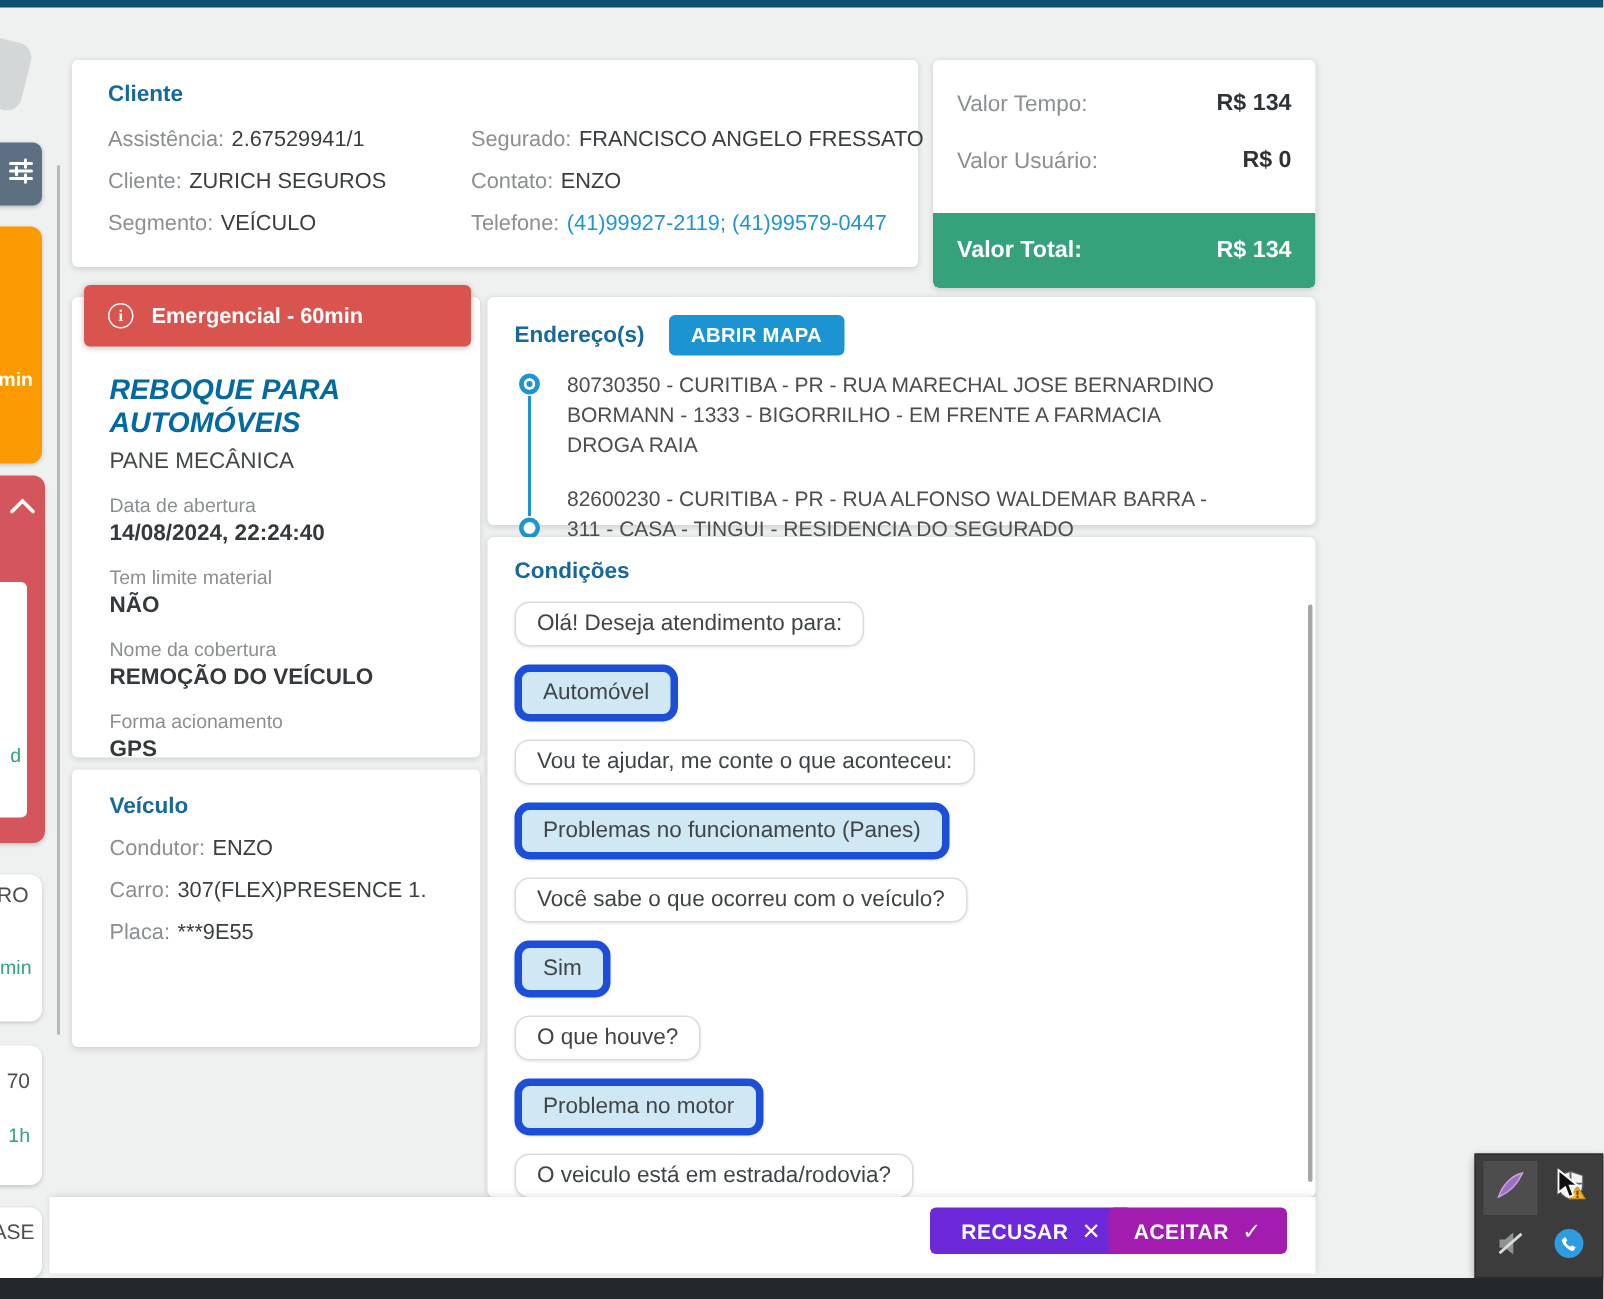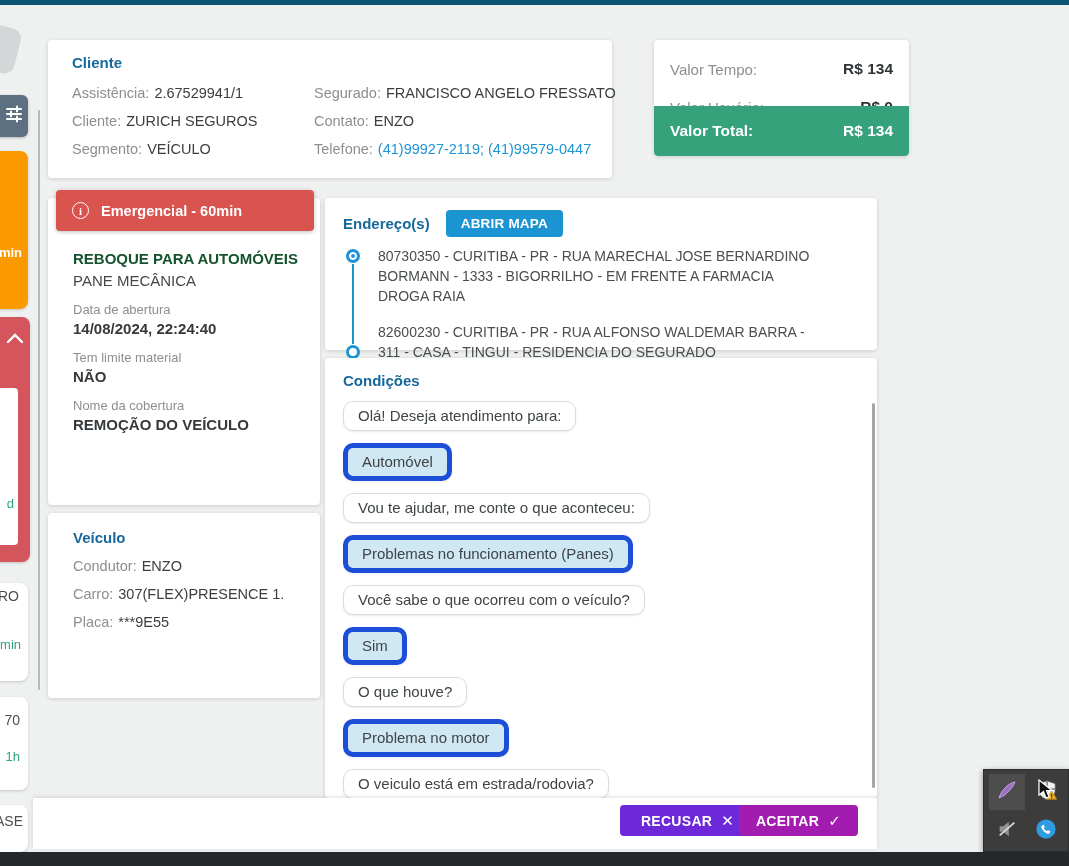--- a/index.html
+++ b/index.html
@@ -26,31 +26,31 @@
   
   .client-card { left:48px; top:40px; width:564px; height:138px; padding:14px 24px; }
   .kv-grid { display:grid; grid-template-columns:242px 1fr; column-gap:0; margin-top:8px; }
   .kv-col { display:flex; flex-direction:column; }
   .kv-row { height:28px; display:flex; align-items:center; font-size:14.5px; white-space:nowrap; }
   .lbl { color:#8b8f91; }
   .val { color:#3a3e40; margin-left:5px; }
   .val.link { color:#1e95d2; }
 
   
-  .values-card { left:622px; top:40px; width:255px; height:116px; overflow:hidden;margin-left:32px; }
+  .values-card { left:622px; top:40px; width:255px; height:152px; overflow:hidden; }
   .vrow { height:38px; display:flex; align-items:center; justify-content:space-between; padding:0 16px; }
   .vrow .lbl { font-size:15px; }
   .vrow .amount { font-weight:bold; color:#2f3335; font-size:15.5px; }
   .vtotal { position:absolute; left:0; bottom:0; width:100%; height:50px; background:#35a27c; border-radius:0 0 4px 4px; display:flex; align-items:center; justify-content:space-between; padding:0 16px; color:#fff; font-weight:bold; font-size:15.5px; }
 
   
   .service-card { left:48px; top:198px; width:272px; height:307px; padding:52px 20px 0 25px; }
   .banner { left:56px; top:190px; width:258px; height:41px; background:#d9534f; border-radius:4px; box-shadow:0 1px 4px rgba(0,0,0,.25); display:flex; align-items:center; padding-left:16px; color:#fff; font-weight:bold; font-size:14.5px; }
   .info-ic { width:17px; height:17px; border:1.6px solid #fff; border-radius:50%; display:inline-flex; align-items:center; justify-content:center; font-size:11px; font-weight:bold; margin-right:12px; font-family:"Liberation Serif",serif; }
-  .svc-type { color:#14532d; font-weight:bold; font-size:15px; }
+  .svc-type { color:#0369a1; font-weight:bold; font-size:19px;font-style:italic; }
   .svc-problem { color:#44484a; font-size:15px; margin-top:5px; }
   .f-label { color:#8b8f91; font-size:13px; margin-top:13px; }
   .f-value { color:#35393b; font-size:15px; font-weight:bold; margin-top:3px; }
 
   
   .vehicle-card { left:48px; top:513px; width:272px; height:185px; padding:16px 20px 0 25px; }
   .vehicle-card .kv-row { height:28px; }
   .vehicle-card .card-title { margin-bottom:6px; }
 
   
@@ -215,20 +215,24 @@
       <div>
         <div class="f-label">Tem limite material</div>
         <div class="f-value">NÃO</div>
       </div>
 
       <div>
         <div class="f-label">Nome da cobertura</div>
         <div class="f-value">REMOÇÃO DO VEÍCULO</div>
       </div>
 
+      <div>
+        <div class="f-label">Forma acionamento</div>
+        <div class="f-value">GPS</div>
+      </div>
     </div>
 </div>
 <div class="abs banner">
   <span class="info-ic">i</span>
   <span>Emergencial - 60min</span>
 </div>
 
 <div class="abs card vehicle-card">
   <div class="card-title">Veículo</div>
   <div>

